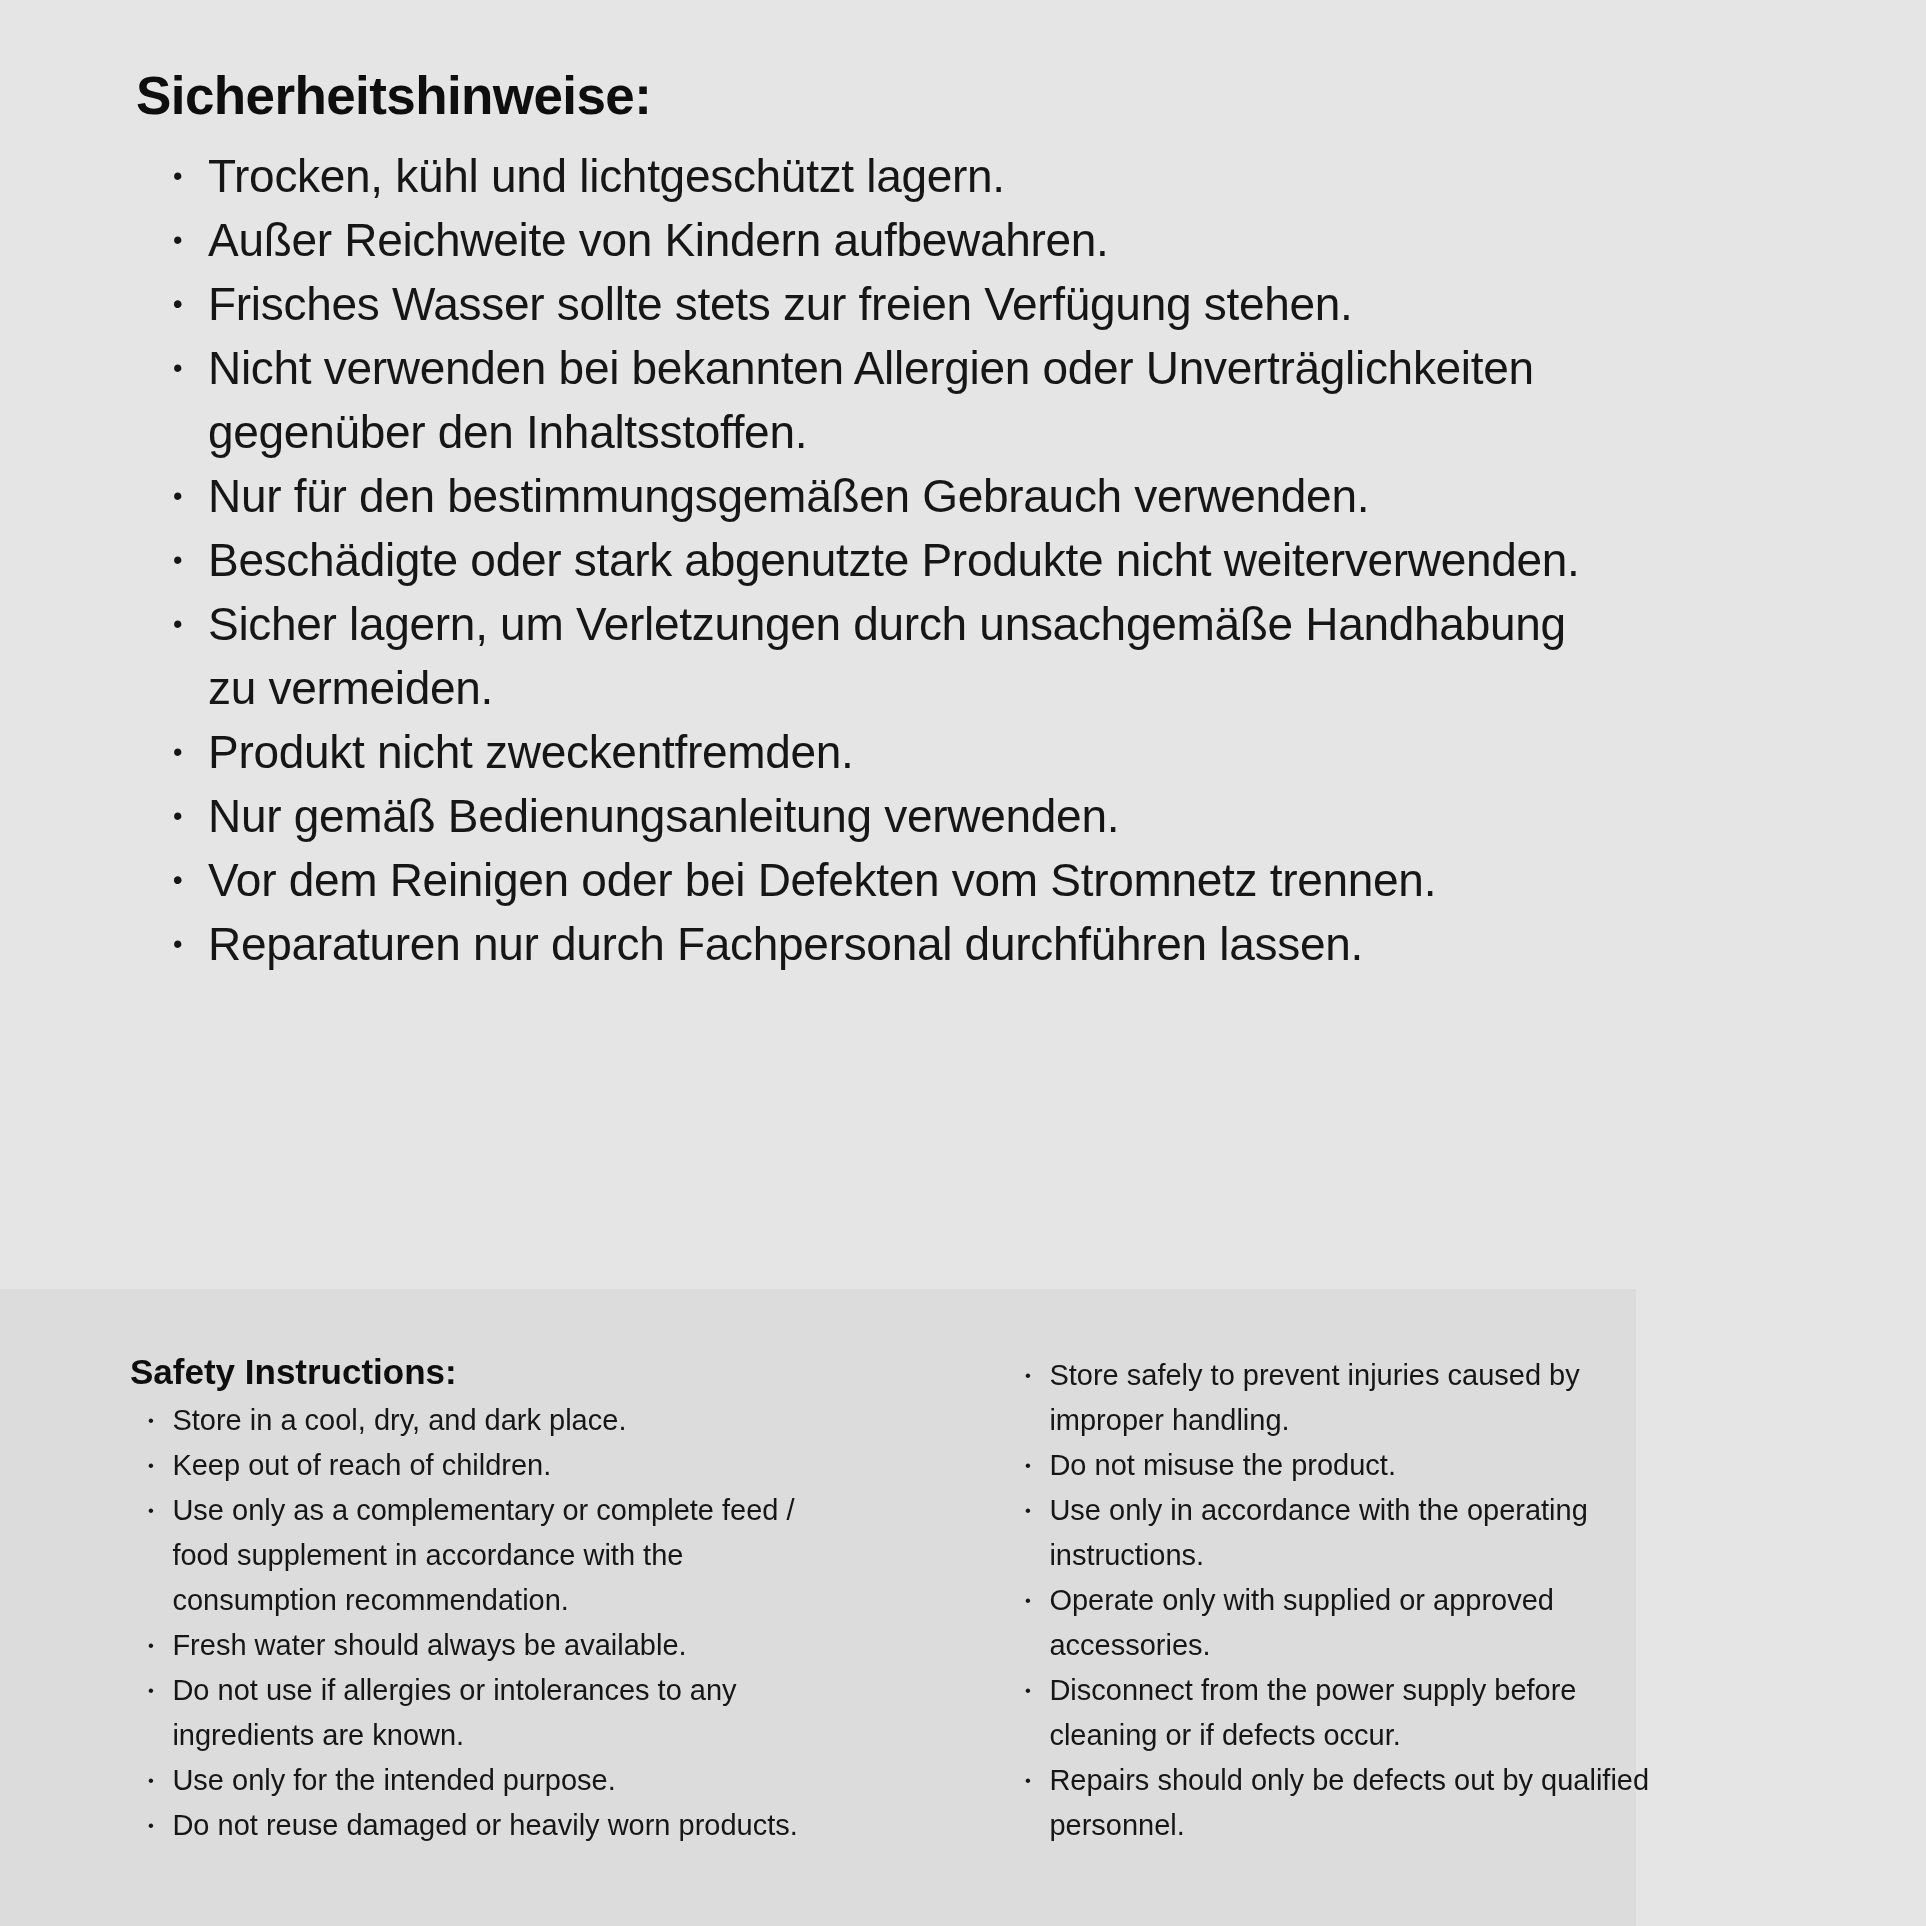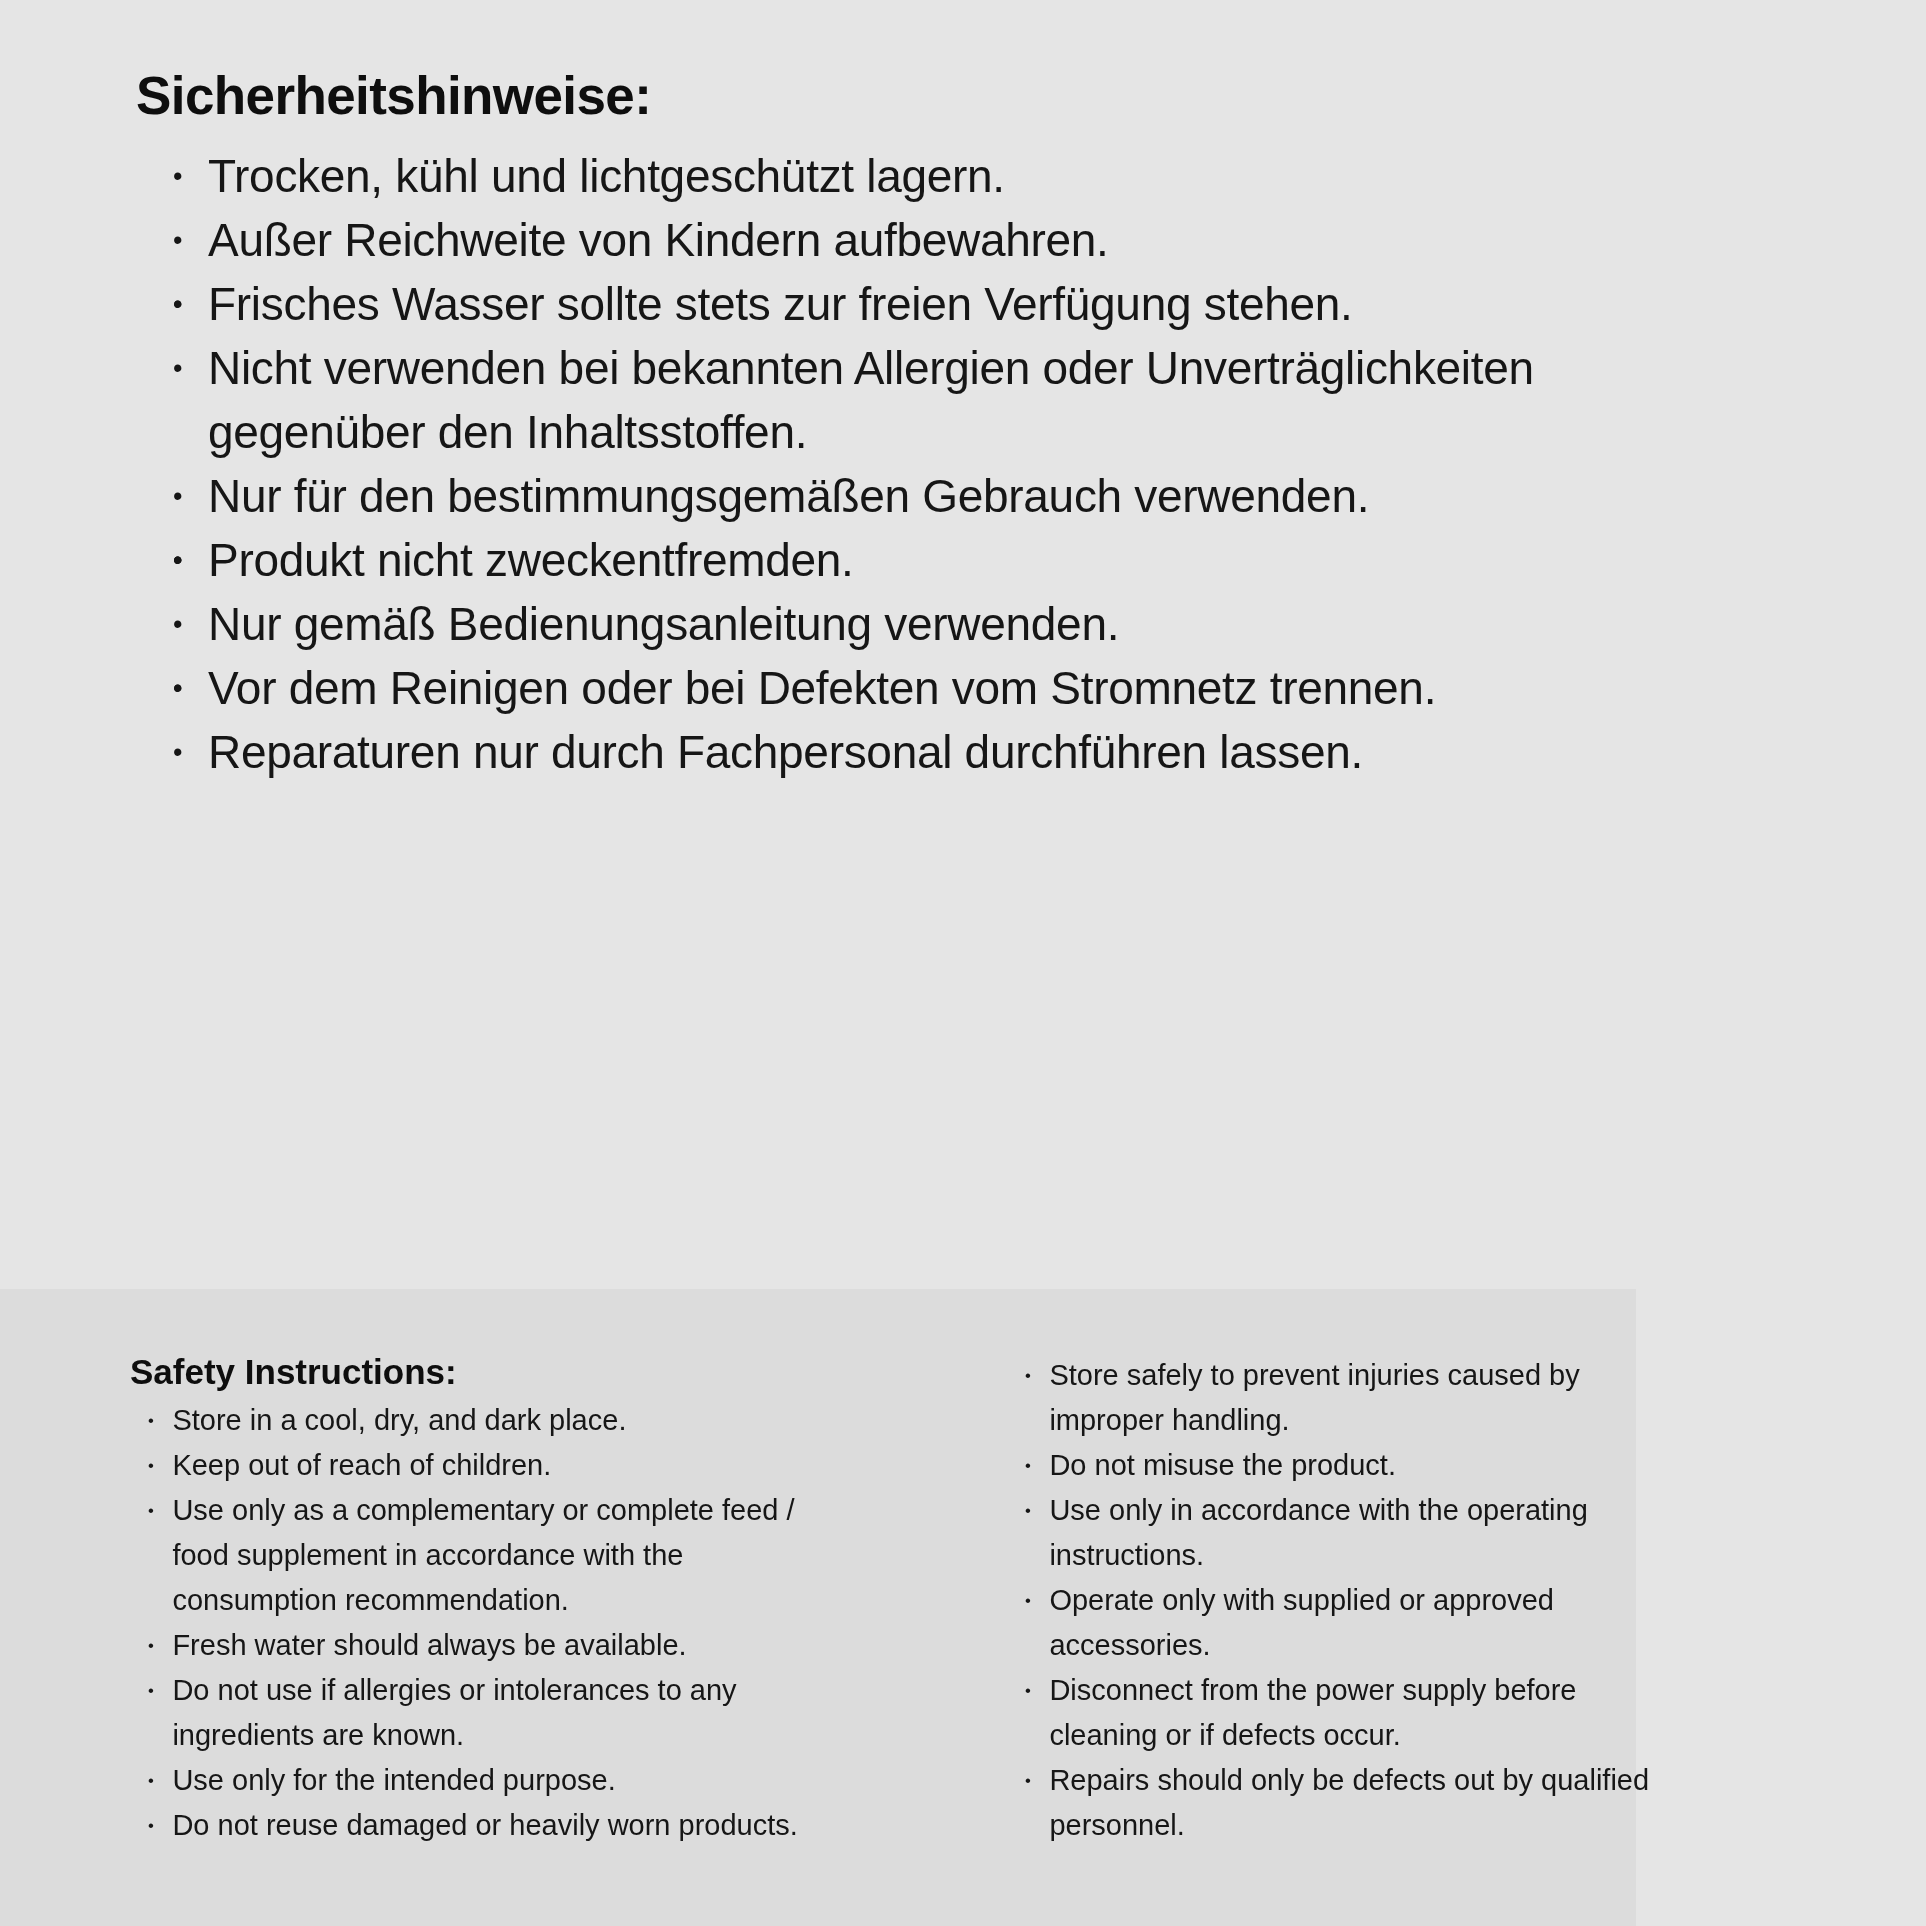--- a/index.html
+++ b/index.html
@@ -91,22 +91,23 @@
   <section>
     <h1 class="de-title">Sicherheitshinweise:</h1>
     <ul class="de-list">
       <li><span class="bullet">•</span><span class="line-text">Trocken, kühl und lichtgeschützt lagern.</span></li>
       <li><span class="bullet">•</span><span class="line-text">Außer Reichweite von Kindern aufbewahren.</span></li>
       <li><span class="bullet">•</span></li>
       <li><span class="bullet">•</span><span class="line-text">Frisches Wasser sollte stets zur freien Verfügung stehen.</span></li>
       <li><span class="bullet">•</span><span class="line-text">Nicht verwenden bei bekannten Allergien oder Unverträglichkeiten
 gegenüber den Inhaltsstoffen.</span></li>
       <li><span class="bullet">•</span><span class="line-text">Nur für den bestimmungsgemäßen Gebrauch verwenden.</span></li>
-      <li><span class="bullet">•</span></li>
-      <li><span class="bullet">•</span></li>
+      <li><span class="bullet">•</span><span class="line-text">Beschädigte oder stark abgenutzte Produkte nicht weiterverwenden.</span></li>
+      <li><span class="bullet">•</span><span class="line-text">Sicher lagern, um Verletzungen durch unsachgemäße Handhabung
+zu vermeiden.</span></li>
       <li><span class="bullet">•</span><span class="line-text">Produkt nicht zweckentfremden.</span></li>
       <li><span class="bullet">•</span><span class="line-text">Nur gemäß Bedienungsanleitung verwenden.</span></li>
       <li><span class="bullet">•</span></li>
       <li><span class="bullet">•</span><span class="line-text">Vor dem Reinigen oder bei Defekten vom Stromnetz trennen.</span></li>
       <li><span class="bullet">•</span><span class="line-text">Reparaturen nur durch Fachpersonal durchführen lassen.</span></li>
     </ul>
   </section>
 
   <section class="en">
     <h2 class="en-title">Safety Instructions:</h2>

